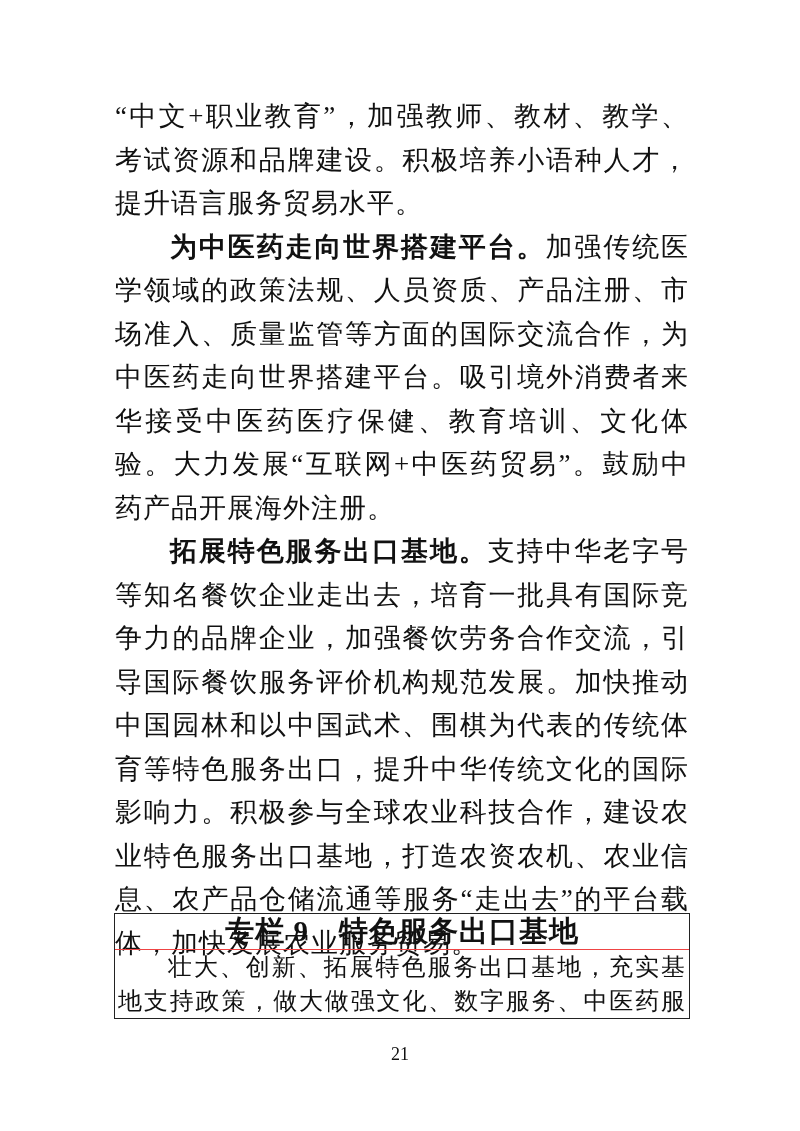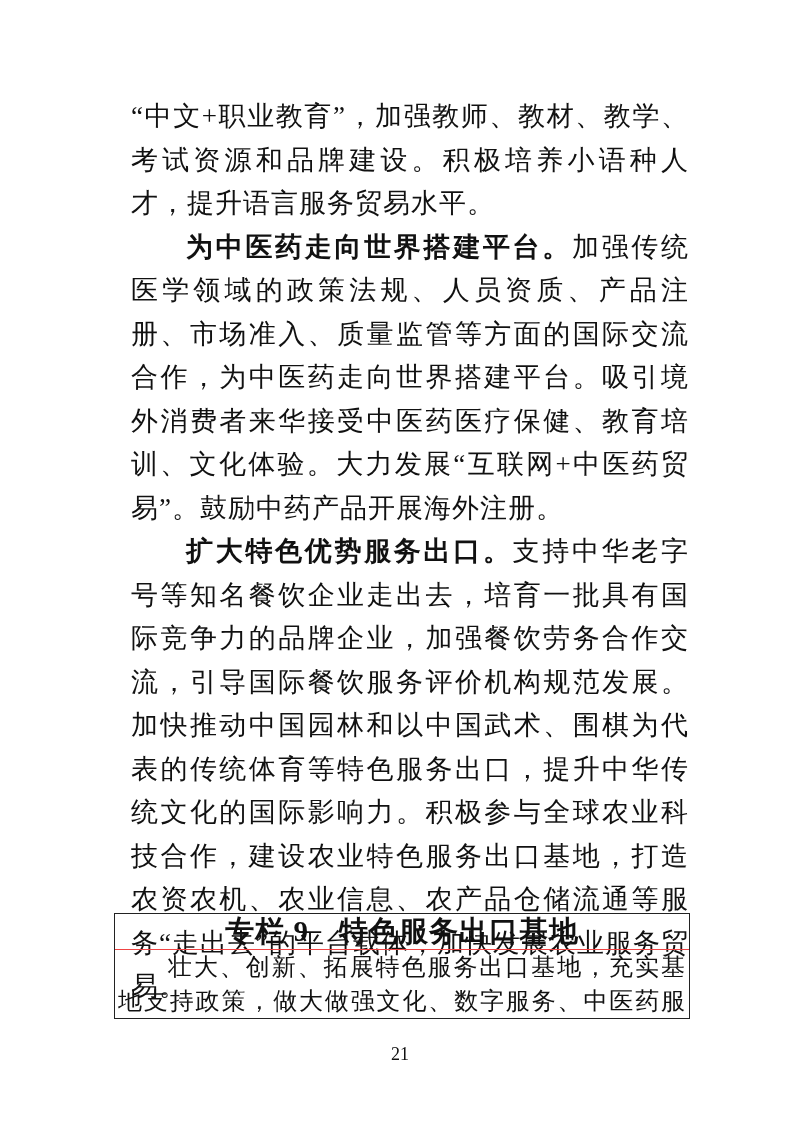--- a/index.html
+++ b/index.html
@@ -19,21 +19,20 @@
     left: 115px;
     top: 95px;
     width: 574px;
     overflow: hidden;
   }
   .para {
     font-size: 27px;
     line-height: 43.5px;
     text-align: justify;
     letter-spacing: 1px;
-    margin-left: 16px;
   }
   .para.indent { text-indent: 55px; }
   .para .lead { font-weight: bold; }
   .callout-box {
     position: absolute;
     left: 114px;
     top: 913px;
     width: 576px;
     border: 1px solid #222222;
   }
@@ -72,21 +71,21 @@
 <body>
 
 <div class="page">
 
   <div class="content">
 
     <p class="para"><span class="lead"></span><span>“中文+职业教育”，加强教师、教材、教学、考试资源和品牌建设。积极培养小语种人才，提升语言服务贸易水平。</span></p>
 
     <p class="para indent"><span class="lead">为中医药走向世界搭建平台。</span><span>加强传统医学领域的政策法规、人员资质、产品注册、市场准入、质量监管等方面的国际交流合作，为中医药走向世界搭建平台。吸引境外消费者来华接受中医药医疗保健、教育培训、文化体验。大力发展“互联网+中医药贸易”。鼓励中药产品开展海外注册。</span></p>
 
-    <p class="para indent"><span class="lead">扩大特色优势服务出口。</span><span>支持中华老字号等知名餐饮企业走出去，培育一批具有国际竞争力的品牌企业，加强餐饮劳务合作交流，引导国际餐饮服务评价机构规范发展。加快推动中国园林和以中国武术、围棋为代表的传统体育等特色服务出口，提升中华传统文化的国际影响力。积极参与全球农业科技合作，建设农业特色服务出口基地，打造农资农机、农业信息、农产品仓储流通等服务“走出去”的平台载体，加快发展农业服务贸易。</span></p>
+    <p class="para indent"><span class="lead">拓展特色服务出口基地。</span><span>支持中华老字号等知名餐饮企业走出去，培育一批具有国际竞争力的品牌企业，加强餐饮劳务合作交流，引导国际餐饮服务评价机构规范发展。加快推动中国园林和以中国武术、围棋为代表的传统体育等特色服务出口，提升中华传统文化的国际影响力。积极参与全球农业科技合作，建设农业特色服务出口基地，打造农资农机、农业信息、农产品仓储流通等服务“走出去”的平台载体，加快发展农业服务贸易。</span></p>
 
   </div>
 
   <div class="callout-box">
     <div class="callout-header">专栏 9　特色服务出口基地</div>
     <div class="callout-body">壮大、创新、拓展特色服务出口基地，充实基地支持政策，做大做强文化、数字服务、中医药服务出口基地，总结</div>
   </div>
 
   <div class="page-number">21</div>
 

